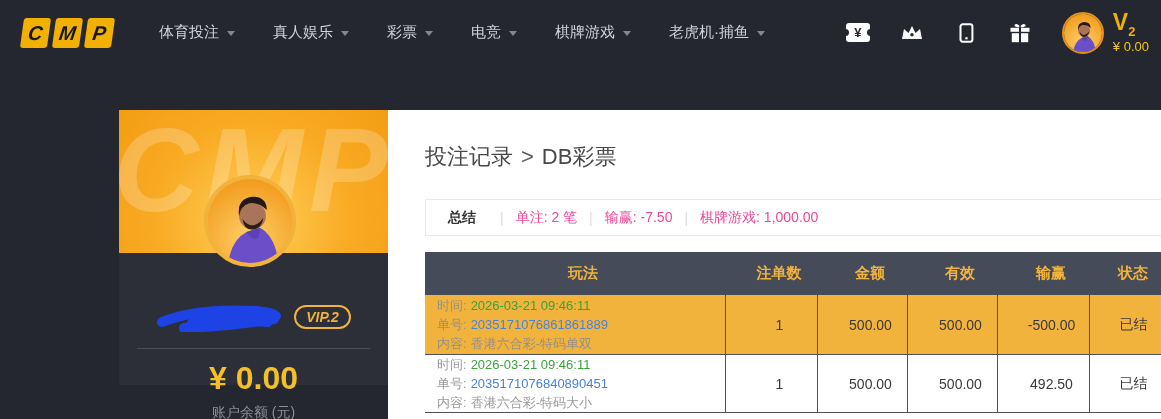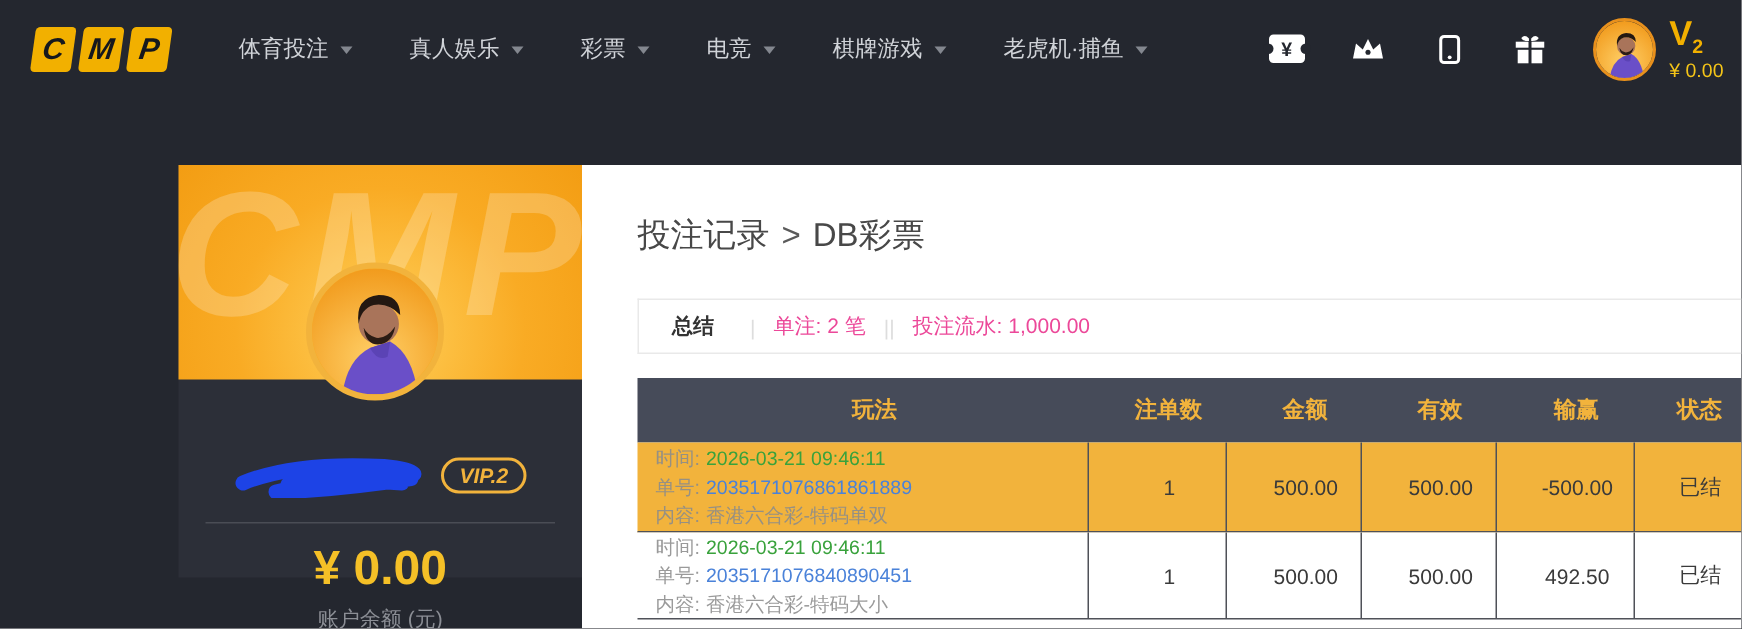--- a/index.html
+++ b/index.html
@@ -202,22 +202,23 @@
 
     <div class="breadcrumb">
       <span>投注记录</span><span class="sep">&gt;</span><span>DB彩票</span>
     </div>
 
     <div class="summary">
       <span class="summary-title">总结</span>
       <span class="summary-sep">|</span>
       <span class="summary-item">单注: 2 笔</span>
       <span class="summary-sep">|</span>
+      <span class="summary-item">输赢: -7.50</span>
       <span class="summary-sep">|</span>
-      <span class="summary-item">投注流水: 1,000.00</span>
+      <span class="summary-item">棋牌游戏: 1,000.00</span>
     </div>
 
     <div class="btable">
       <div class="trow thead">
         <div class="cell c-play">玩法</div>
         <div class="cell c-count">注单数</div>
         <div class="cell c-amount">金额</div>
         <div class="cell c-valid">有效</div>
         <div class="cell c-win">输赢</div>
         <div class="cell c-status">状态</div>

